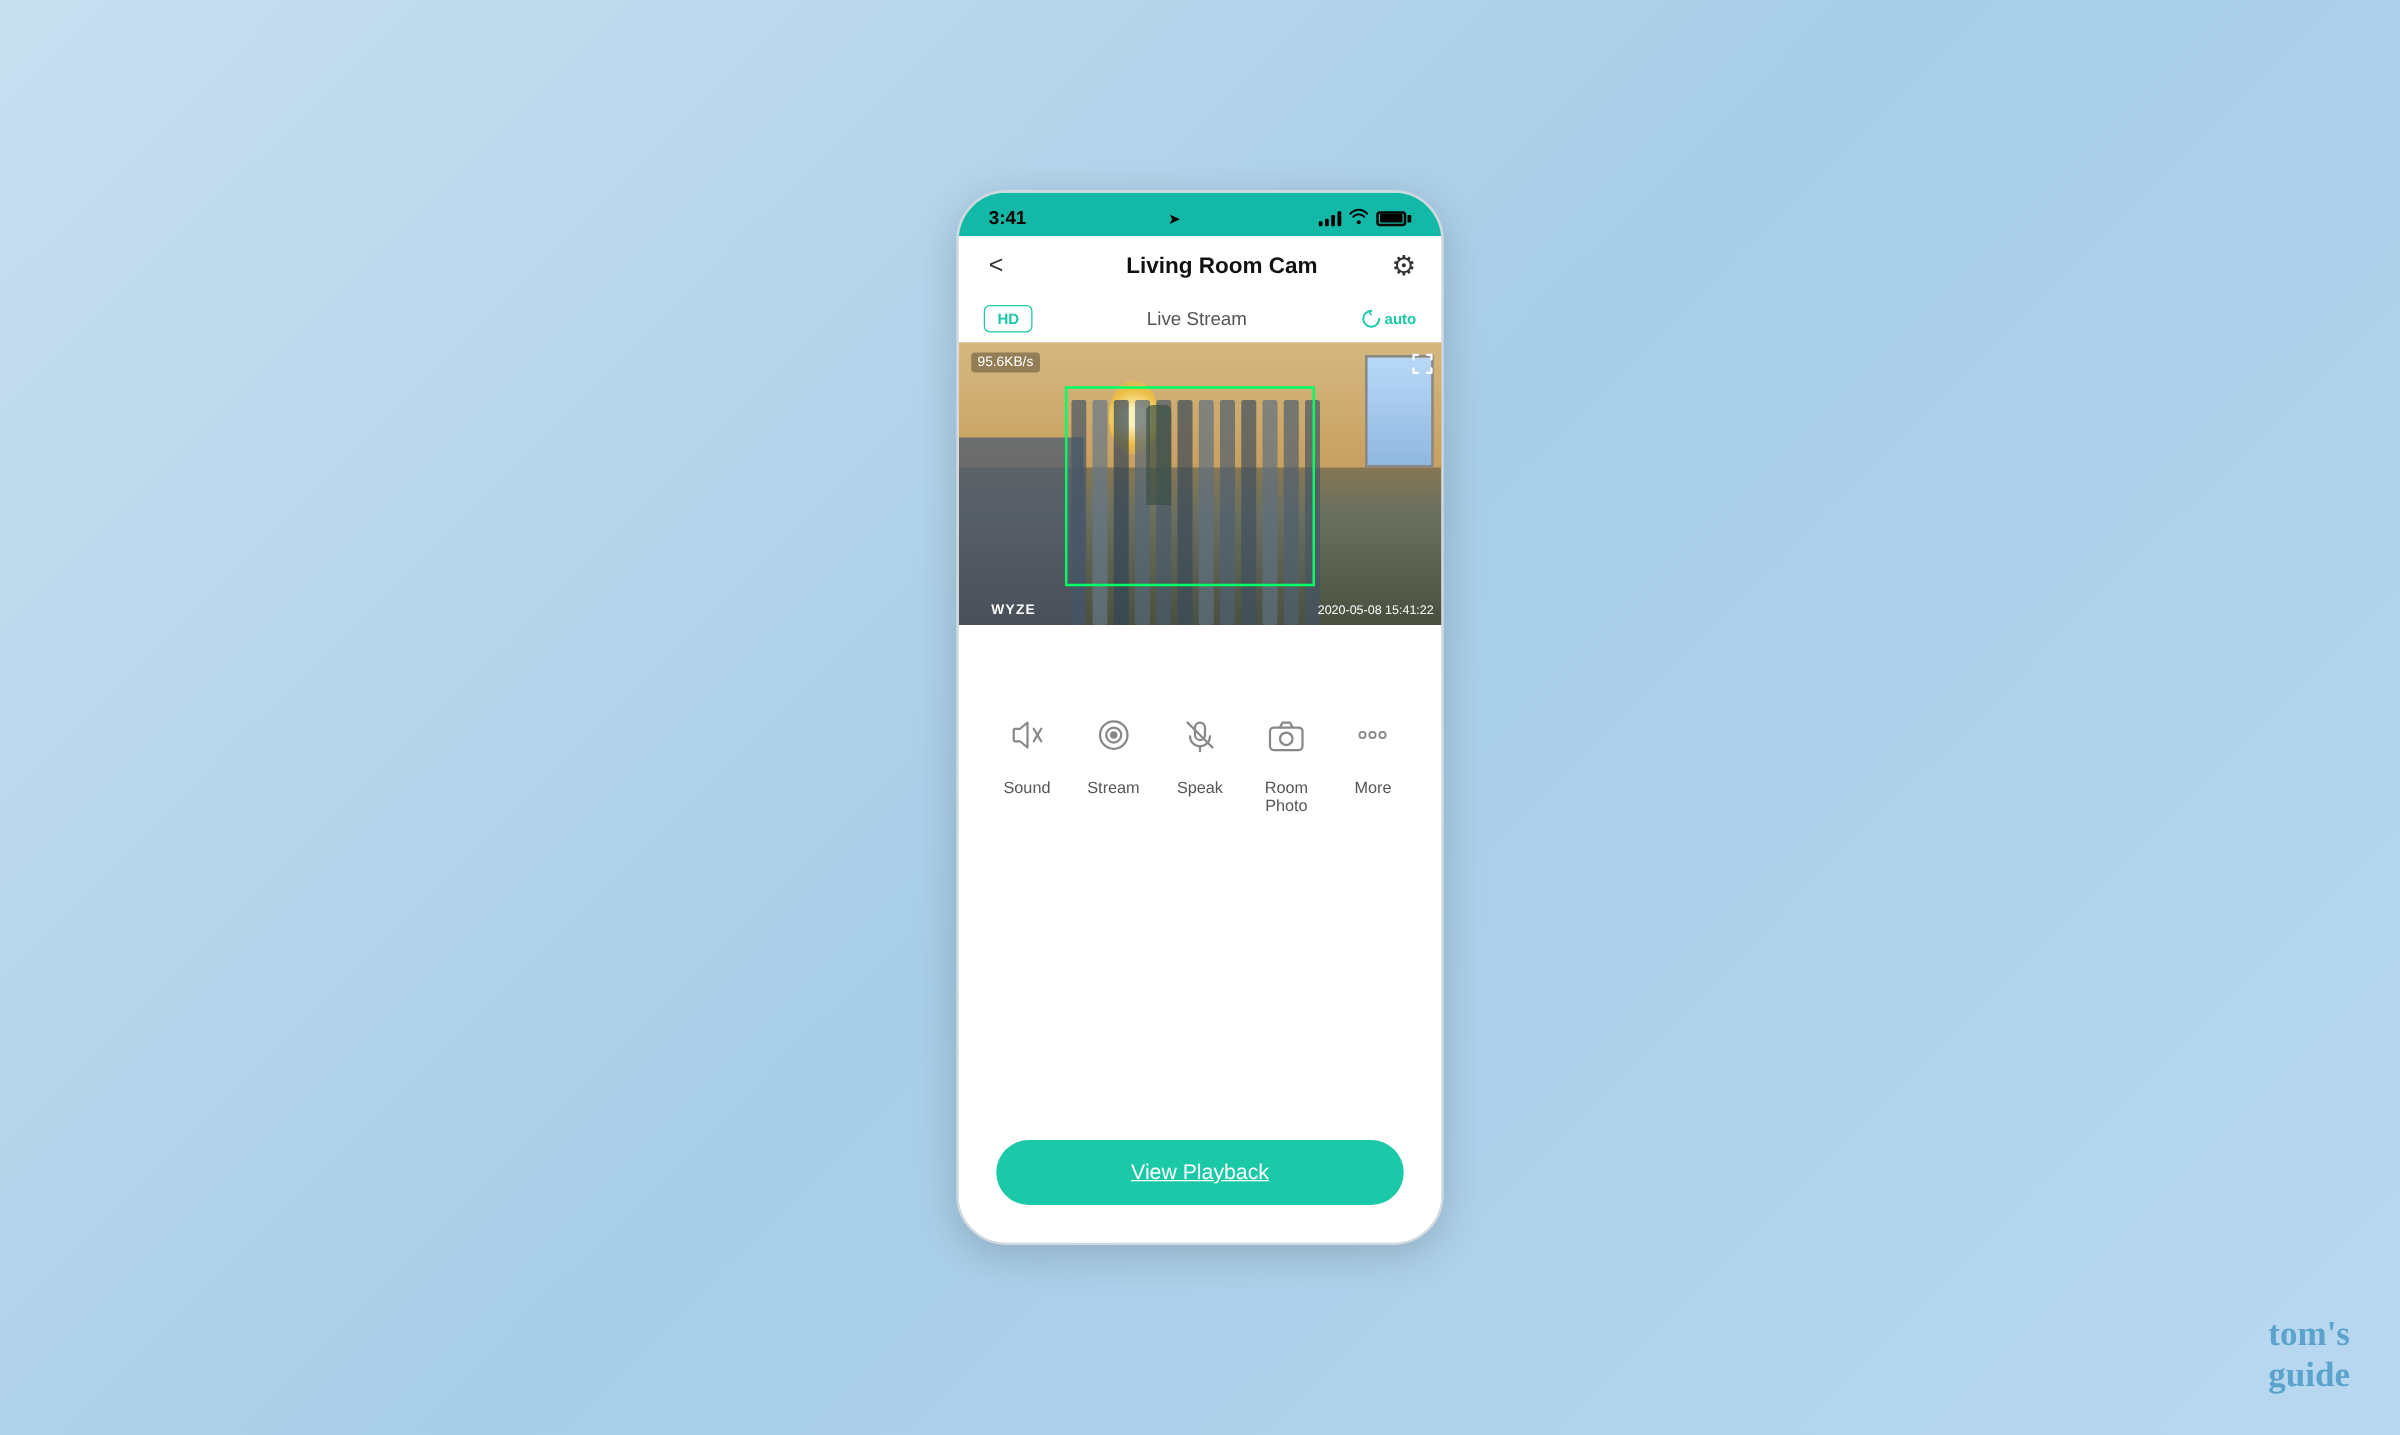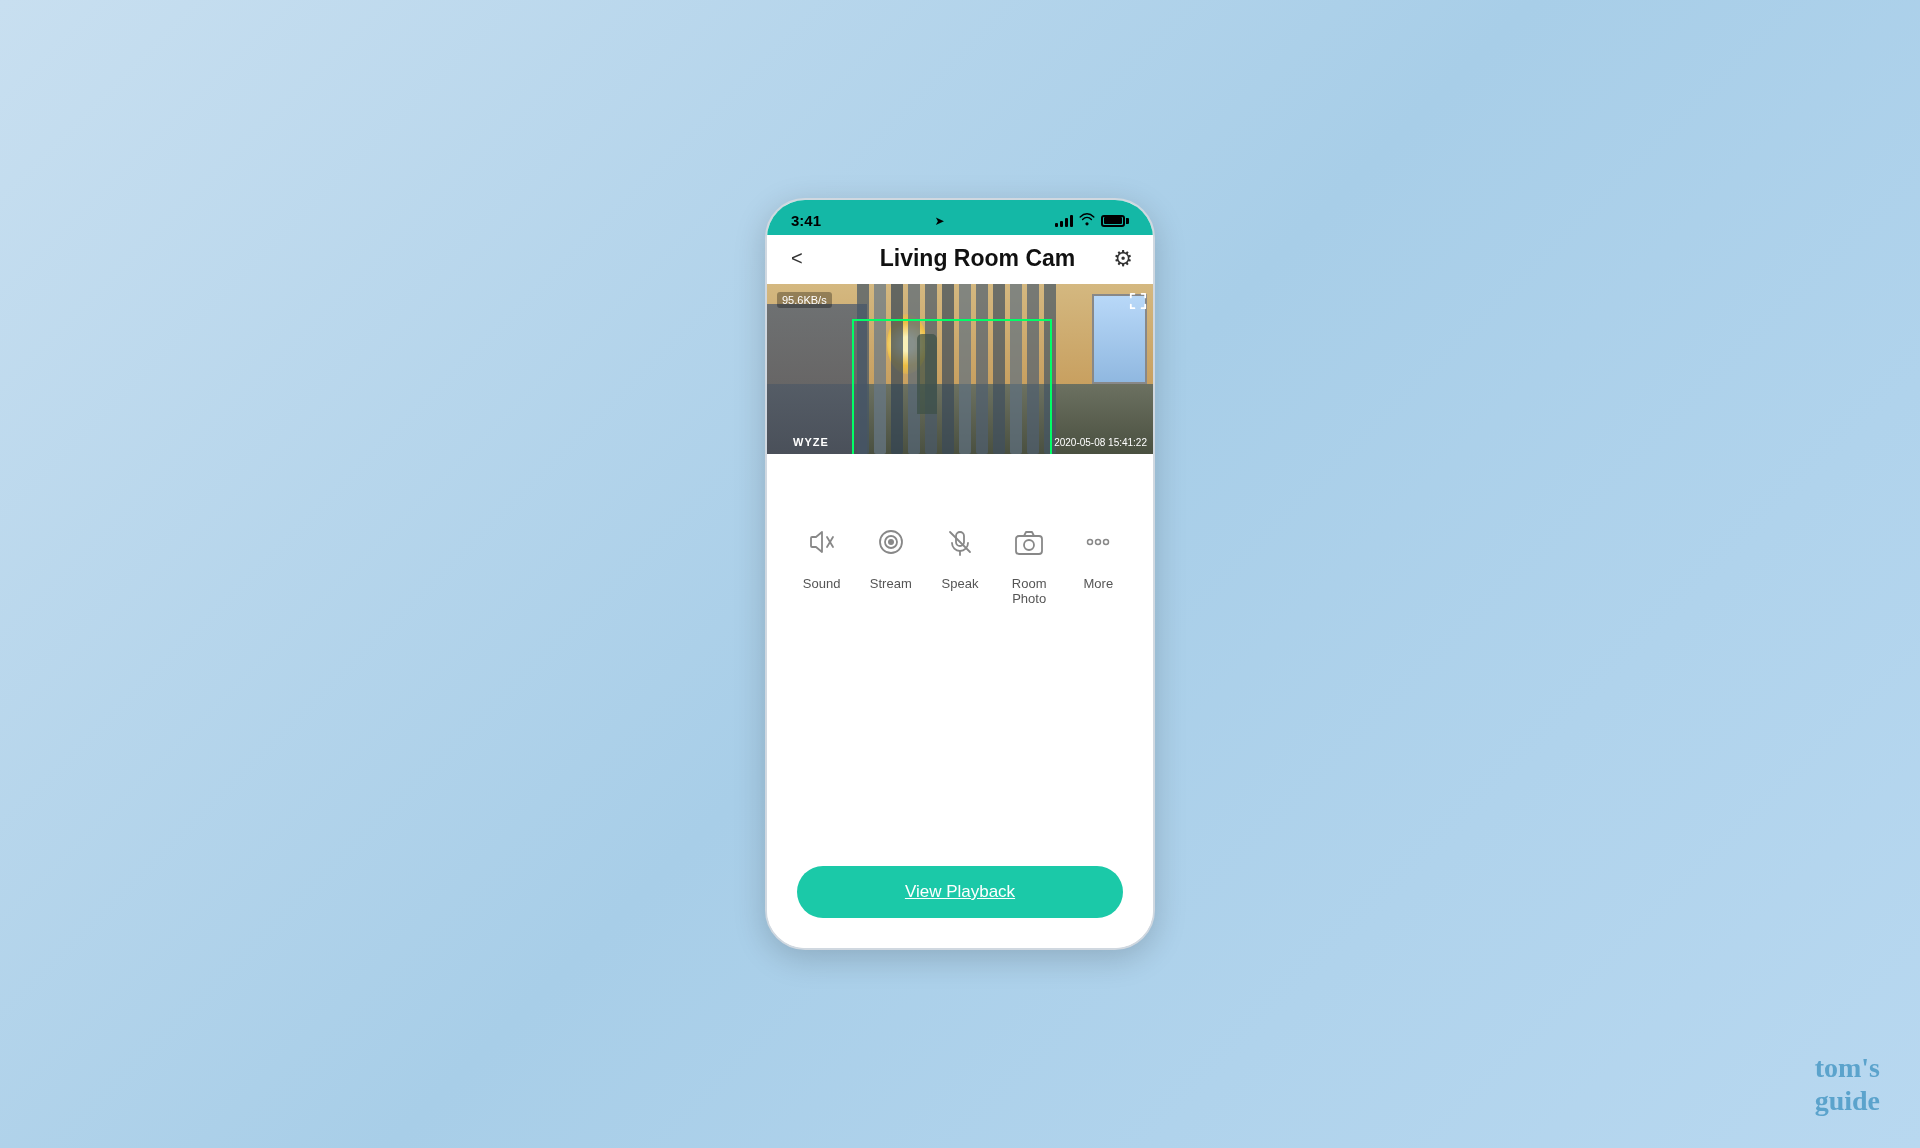--- a/index.html
+++ b/index.html
@@ -100,21 +100,21 @@
       align-items: center;
       justify-content: space-between;
     }
     .back-btn {
       font-size: 20px;
       color: #333;
       cursor: pointer;
       padding: 4px;
     }
     .header-title {
-      font-size: 23px;
+      font-size: 18px;
       font-weight: 600;
       color: #111;
       margin-left: 35px;
     }
     .settings-icon {
       font-size: 22px;
       color: #333;
       cursor: pointer;
     }
     
@@ -143,21 +143,21 @@
       align-items: center;
       gap: 3px;
       color: #1bc9a8;
       font-size: 12px;
       font-weight: 600;
     }
     
     .video-area {
       position: relative;
       width: 390px;
-      height: 170px;
+      height: 226px;
       background: linear-gradient(180deg, #c8a060 0%, #b08040 20%, #6b7060 60%, #4a5040 100%);
       overflow: hidden;
       text-decoration: underline;
     }
     .video-bitrate {
       position: absolute;
       top: 8px;
       left: 10px;
       color: #fff;
       font-size: 11px;
@@ -352,20 +352,31 @@
       </div>
     </div>
   </div>
 
   <div class="header">
     <span class="back-btn">&lt;</span>
     <span class="header-title">Living Room Cam</span>
     <span class="settings-icon">⚙</span>
   </div>
 
+  <div class="stream-bar">
+    <span class="hd-badge">HD</span>
+    <span class="live-stream-text">Live Stream</span>
+    <div class="auto-badge">
+      <svg width="16" height="16" viewBox="0 0 20 20" fill="none">
+        <path d="M10 2a8 8 0 1 0 8 8" stroke="#1bc9a8" stroke-width="2" stroke-linecap="round"></path>
+        <path d="M10 2 8 4l2 2" stroke="#1bc9a8" stroke-width="1.5" stroke-linecap="round" stroke-linejoin="round"></path>
+      </svg>
+      <span>auto</span>
+    </div>
+  </div>
 
   <div class="video-area">
 
     <div class="scene-wall"></div>
     <div class="scene-lamp"></div>
     <div class="scene-window"></div>
     <div class="scene-clothes"></div>
     <div class="scene-rack">
       <div class="rack-item" style="background:#445566;"></div>
       <div class="rack-item" style="background:#667788;"></div>

